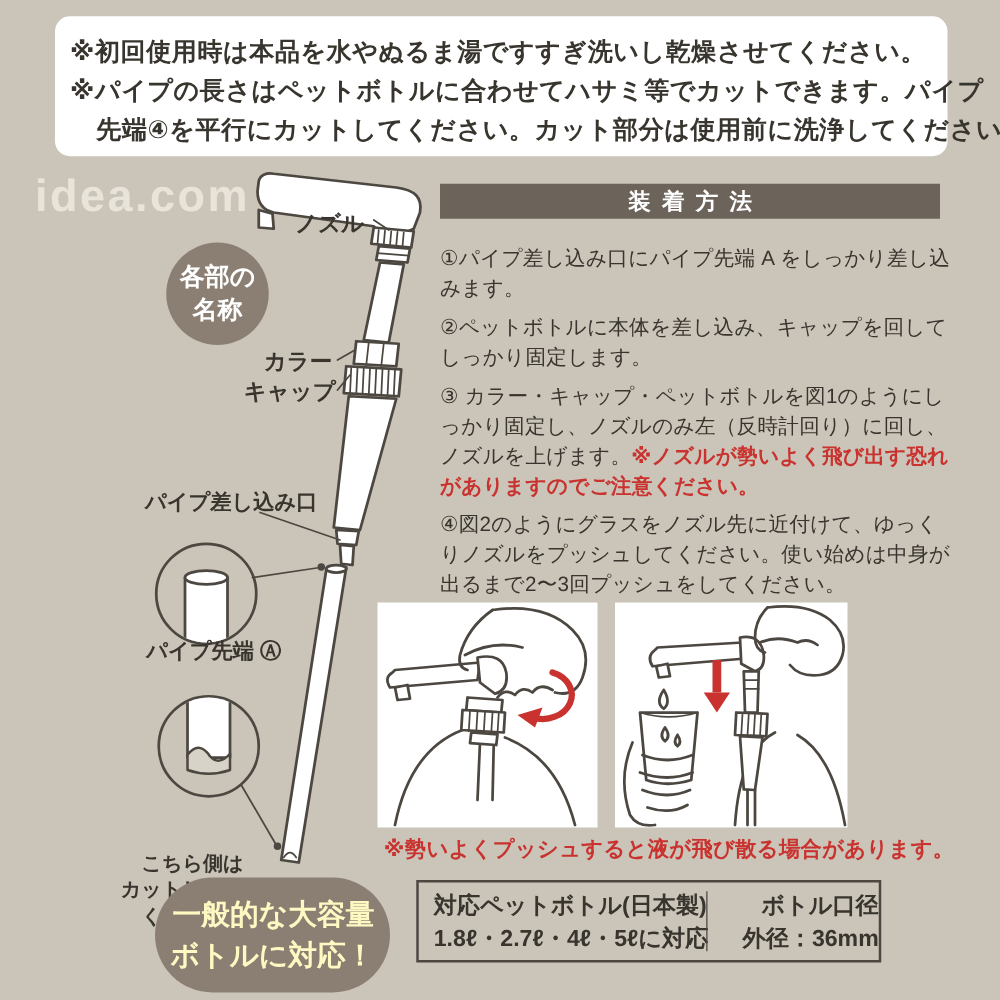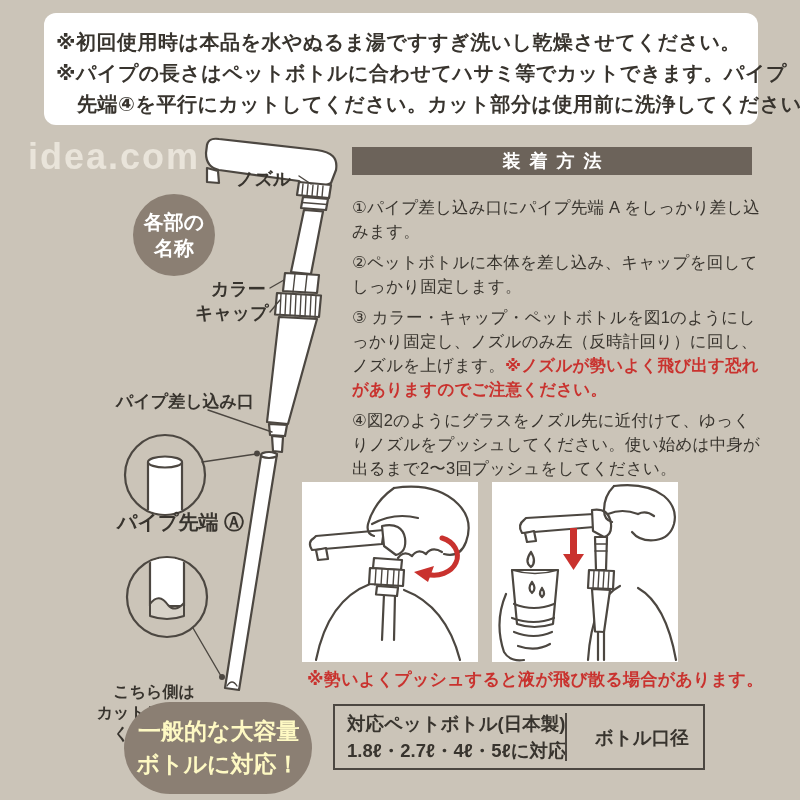--- a/index.html
+++ b/index.html
@@ -24,40 +24,40 @@
 
   .logo{position:absolute;left:28px;top:136px;font-size:36px;font-weight:700;letter-spacing:2px;color:var(--color-logo);}
 
   .parts-badge{position:absolute;left:133px;top:194px;width:82px;height:82px;border-radius:50%;background:var(--color-brown);color:#fff;display:flex;align-items:center;justify-content:center;text-align:center;font-size:20px;font-weight:700;line-height:26px;white-space:pre-line;}
 
   .part-label{position:absolute;font-size:18px;font-weight:600;color:var(--color-ink);white-space:nowrap;}
   .part-label.nozzle{left:236px;top:167px;}
   .part-label.collar{left:211px;top:277px;}
   .part-label.cap{left:195px;top:301px;}
   .part-label.inlet{left:116px;top:390px;font-size:17px;}
-  .part-label.tip{left:117px;top:509px;font-size:20px;text-align:right;}
+  .part-label.tip{left:117px;top:509px;font-size:17px;text-align:right;}
   .part-label.dontcut{left:84px;top:637px;width:140px;text-align:center;font-size:16px;line-height:21px;white-space:pre-line;margin-top:44px;}
 
   .parts-svg{position:absolute;left:80px;top:128px;width:280px;height:580px;}
 
   .method{position:absolute;left:352px;top:147px;width:412px;}
   .method-header{width:400px;height:28px;background:var(--color-bar);color:#fff;font-size:18px;font-weight:700;letter-spacing:9px;text-indent:9px;display:flex;align-items:center;justify-content:center;margin-bottom:20px;}
   .step{font-size:16.5px;line-height:24px;font-weight:500;margin-bottom:7px;letter-spacing:0.2px;}
   .step .warning{color:var(--color-red);font-weight:700;}
 
   .figure-box{position:absolute;top:482px;height:180px;background:var(--color-panel);}
   .figure-box.fig1{left:302px;width:176px;}
   .figure-box.fig2{left:492px;width:186px;}
   .figure-box svg{display:block;width:100%;height:100%;}
 
   .push-caution{position:absolute;left:307px;top:668px;font-size:17px;font-weight:700;color:var(--color-red);white-space:nowrap;letter-spacing:0.3px;}
 
   .bottom-badge{position:absolute;left:124px;top:702px;width:188px;height:92px;border-radius:46px;background:var(--color-brown);color:#fef9c3;display:flex;align-items:center;justify-content:center;text-align:right;font-size:23px;font-weight:700;line-height:33px;white-space:pre-line;}
 
-  .spec-box{position:absolute;left:333px;top:704px;width:372px;height:66px;border:2.5px solid var(--color-line);display:flex;align-items:center;}
+  .spec-box{position:absolute;left:333px;top:704px;width:372px;height:66px;border:2.5px solid var(--color-line);display:flex;align-items:center;text-align:right;}
   .spec-col{display:flex;flex-direction:column;justify-content:center;}
   .spec-col.c1{width:230px;padding-left:12px;}
   .spec-col.c2{flex:1;padding-left:28px;}
   .spec-divider{width:2px;height:48px;background:var(--color-line);}
   .spec-line{font-size:18.5px;font-weight:700;line-height:27px;white-space:nowrap;}
   .spec-note{position:absolute;left:373px;top:774px;font-size:17px;font-weight:700;white-space:nowrap;}
 
   svg .ln{fill:none;stroke:var(--color-line);stroke-width:2.2;stroke-linecap:round;stroke-linejoin:round;}
   svg .wh{fill:#fff;stroke:var(--color-line);stroke-width:2.2;stroke-linejoin:round;}
   svg .thin{fill:none;stroke:var(--color-line);stroke-width:1.4;stroke-linecap:round;}
@@ -222,16 +222,17 @@
 ボトルに対応！</div>
 
   <div class="spec-box">
     <div class="spec-col c1">
       <div class="spec-line">対応ペットボトル(日本製)</div>
       <div class="spec-line">1.8ℓ・2.7ℓ・4ℓ・5ℓに対応</div>
     </div>
     <div class="spec-divider"></div>
     <div class="spec-col c2">
       <div class="spec-line">ボトル口径</div>
+      <div class="spec-line">外径：36mm</div>
     </div>
   </div>
 
 </div>
 
 </body></html>

